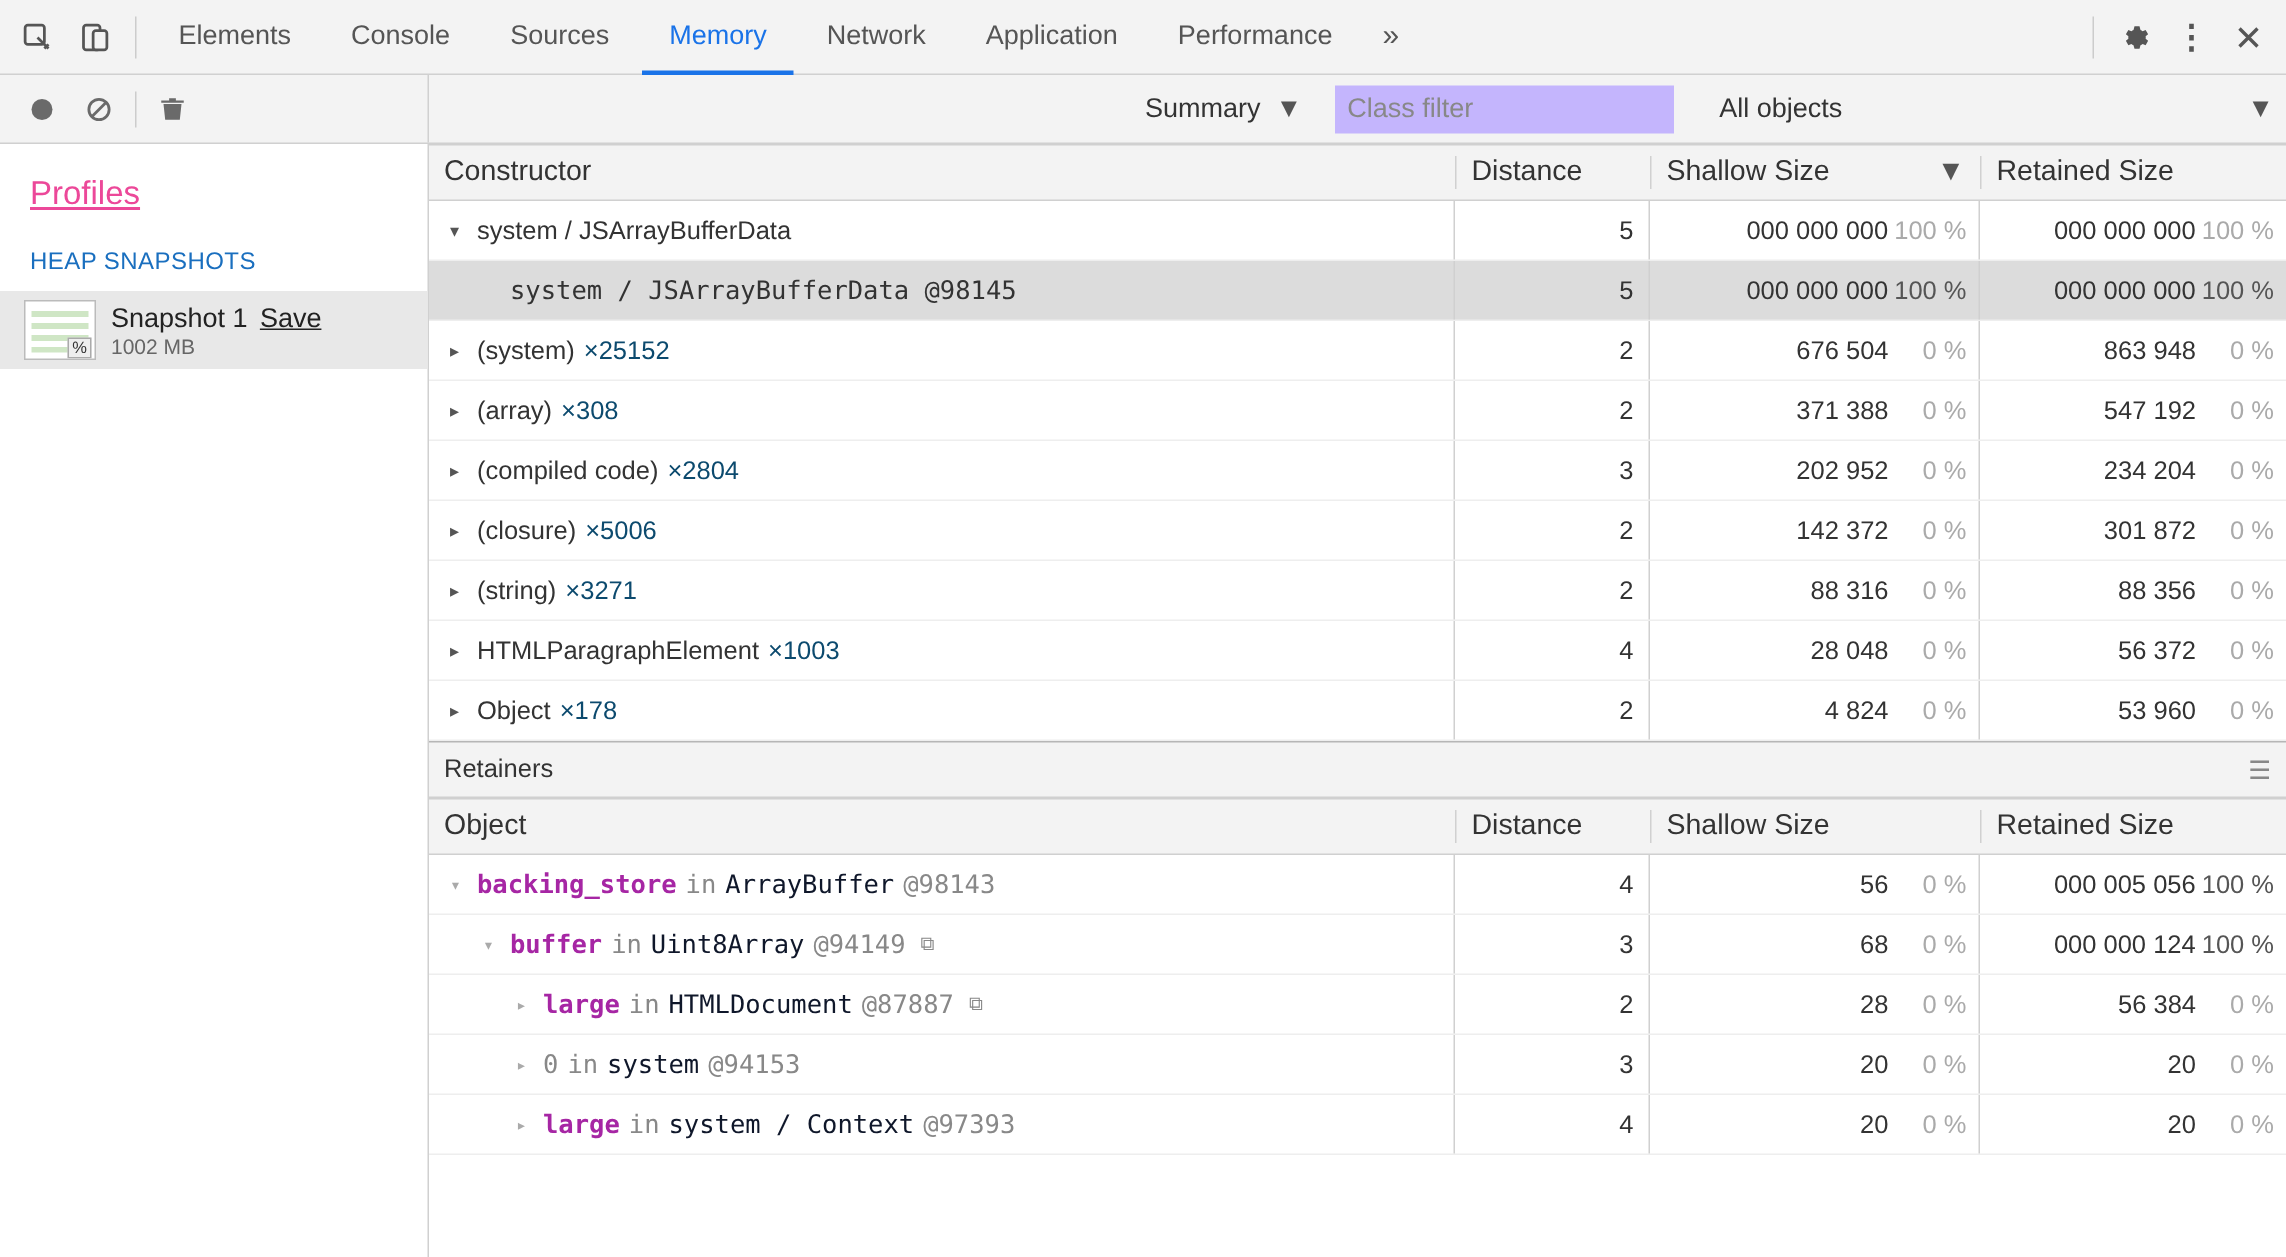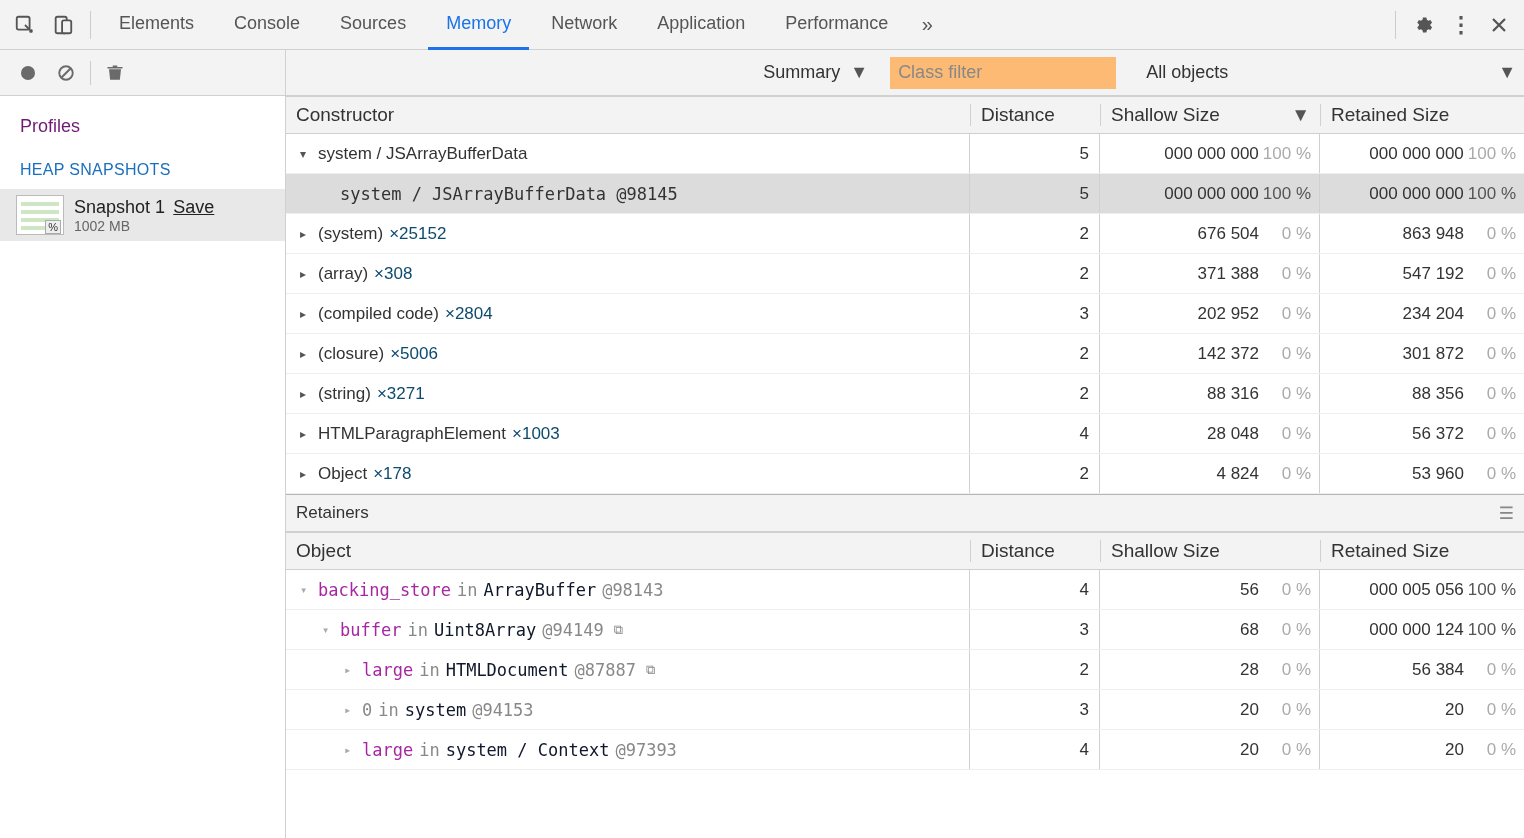--- a/index.html
+++ b/index.html
@@ -65,36 +65,37 @@
   .toolbar-right {
     flex: 1; display: flex; align-items: center; gap: 14px; padding-left: 10px; justify-content: flex-end;
   }
   .select {
     display: flex; align-items: center; gap: 10px;
     font-size: 18px; color: #333; padding: 4px 8px;
   }
   .select .tri { color:#555; }
   .classfilter {
     width: 226px; height: 32px;
-    border: none; background: #fdba74;
+    border: none; background: #c4b5fd;
     font-size: 18px; padding: 0 8px; color:#333;
   }
   .classfilter::placeholder { color:#888; }
 
   
   .body {
     display: flex; height: calc(838px - 50px - 46px);
   }
   .sidebar {
     width: 286px; border-right: 1px solid #d0d0d0;
     padding-top: 14px;
   }
   .sidebar h3 {
-    font-size: 18px; font-weight: 400; color:#701a75;
+    font-size: 22px; font-weight: 400; color:#ec4899;
     padding: 6px 20px 18px;
+    text-decoration: underline;
   }
   .sidebar .category {
     font-size: 16px; color:#1a6fbf; letter-spacing: .3px;
     padding: 6px 20px 10px;
   }
   .snapshot {
     display:flex; align-items: center; gap:10px;
     padding: 6px 16px;
     background:#e8e8e8;
   }
@@ -150,21 +151,21 @@
   .pct.faded { color:#aaa; }
 
   .retainers-bar {
     display:flex; align-items:center; justify-content:space-between;
     height:38px; background:#f3f3f3;
     border-top:1px solid #b6b6b6; border-bottom:1px solid #d0d0d0;
     padding:0 10px; font-size:17px; color:#333;
   }
   .hamburger { color:#888; }
 
-  .prop { color:#a626a4; }  
+  .prop { color:#a626a4;font-weight:bold; }  
   .kw   { color:#888; }
   .type { color:#0f172a; }
   .addr { color:#888; }
   .openbox { color:#888; font-size:13px; margin-left:4px; }
 
   svg { display:block; }
 </style>
 </head>
 <body>
 

